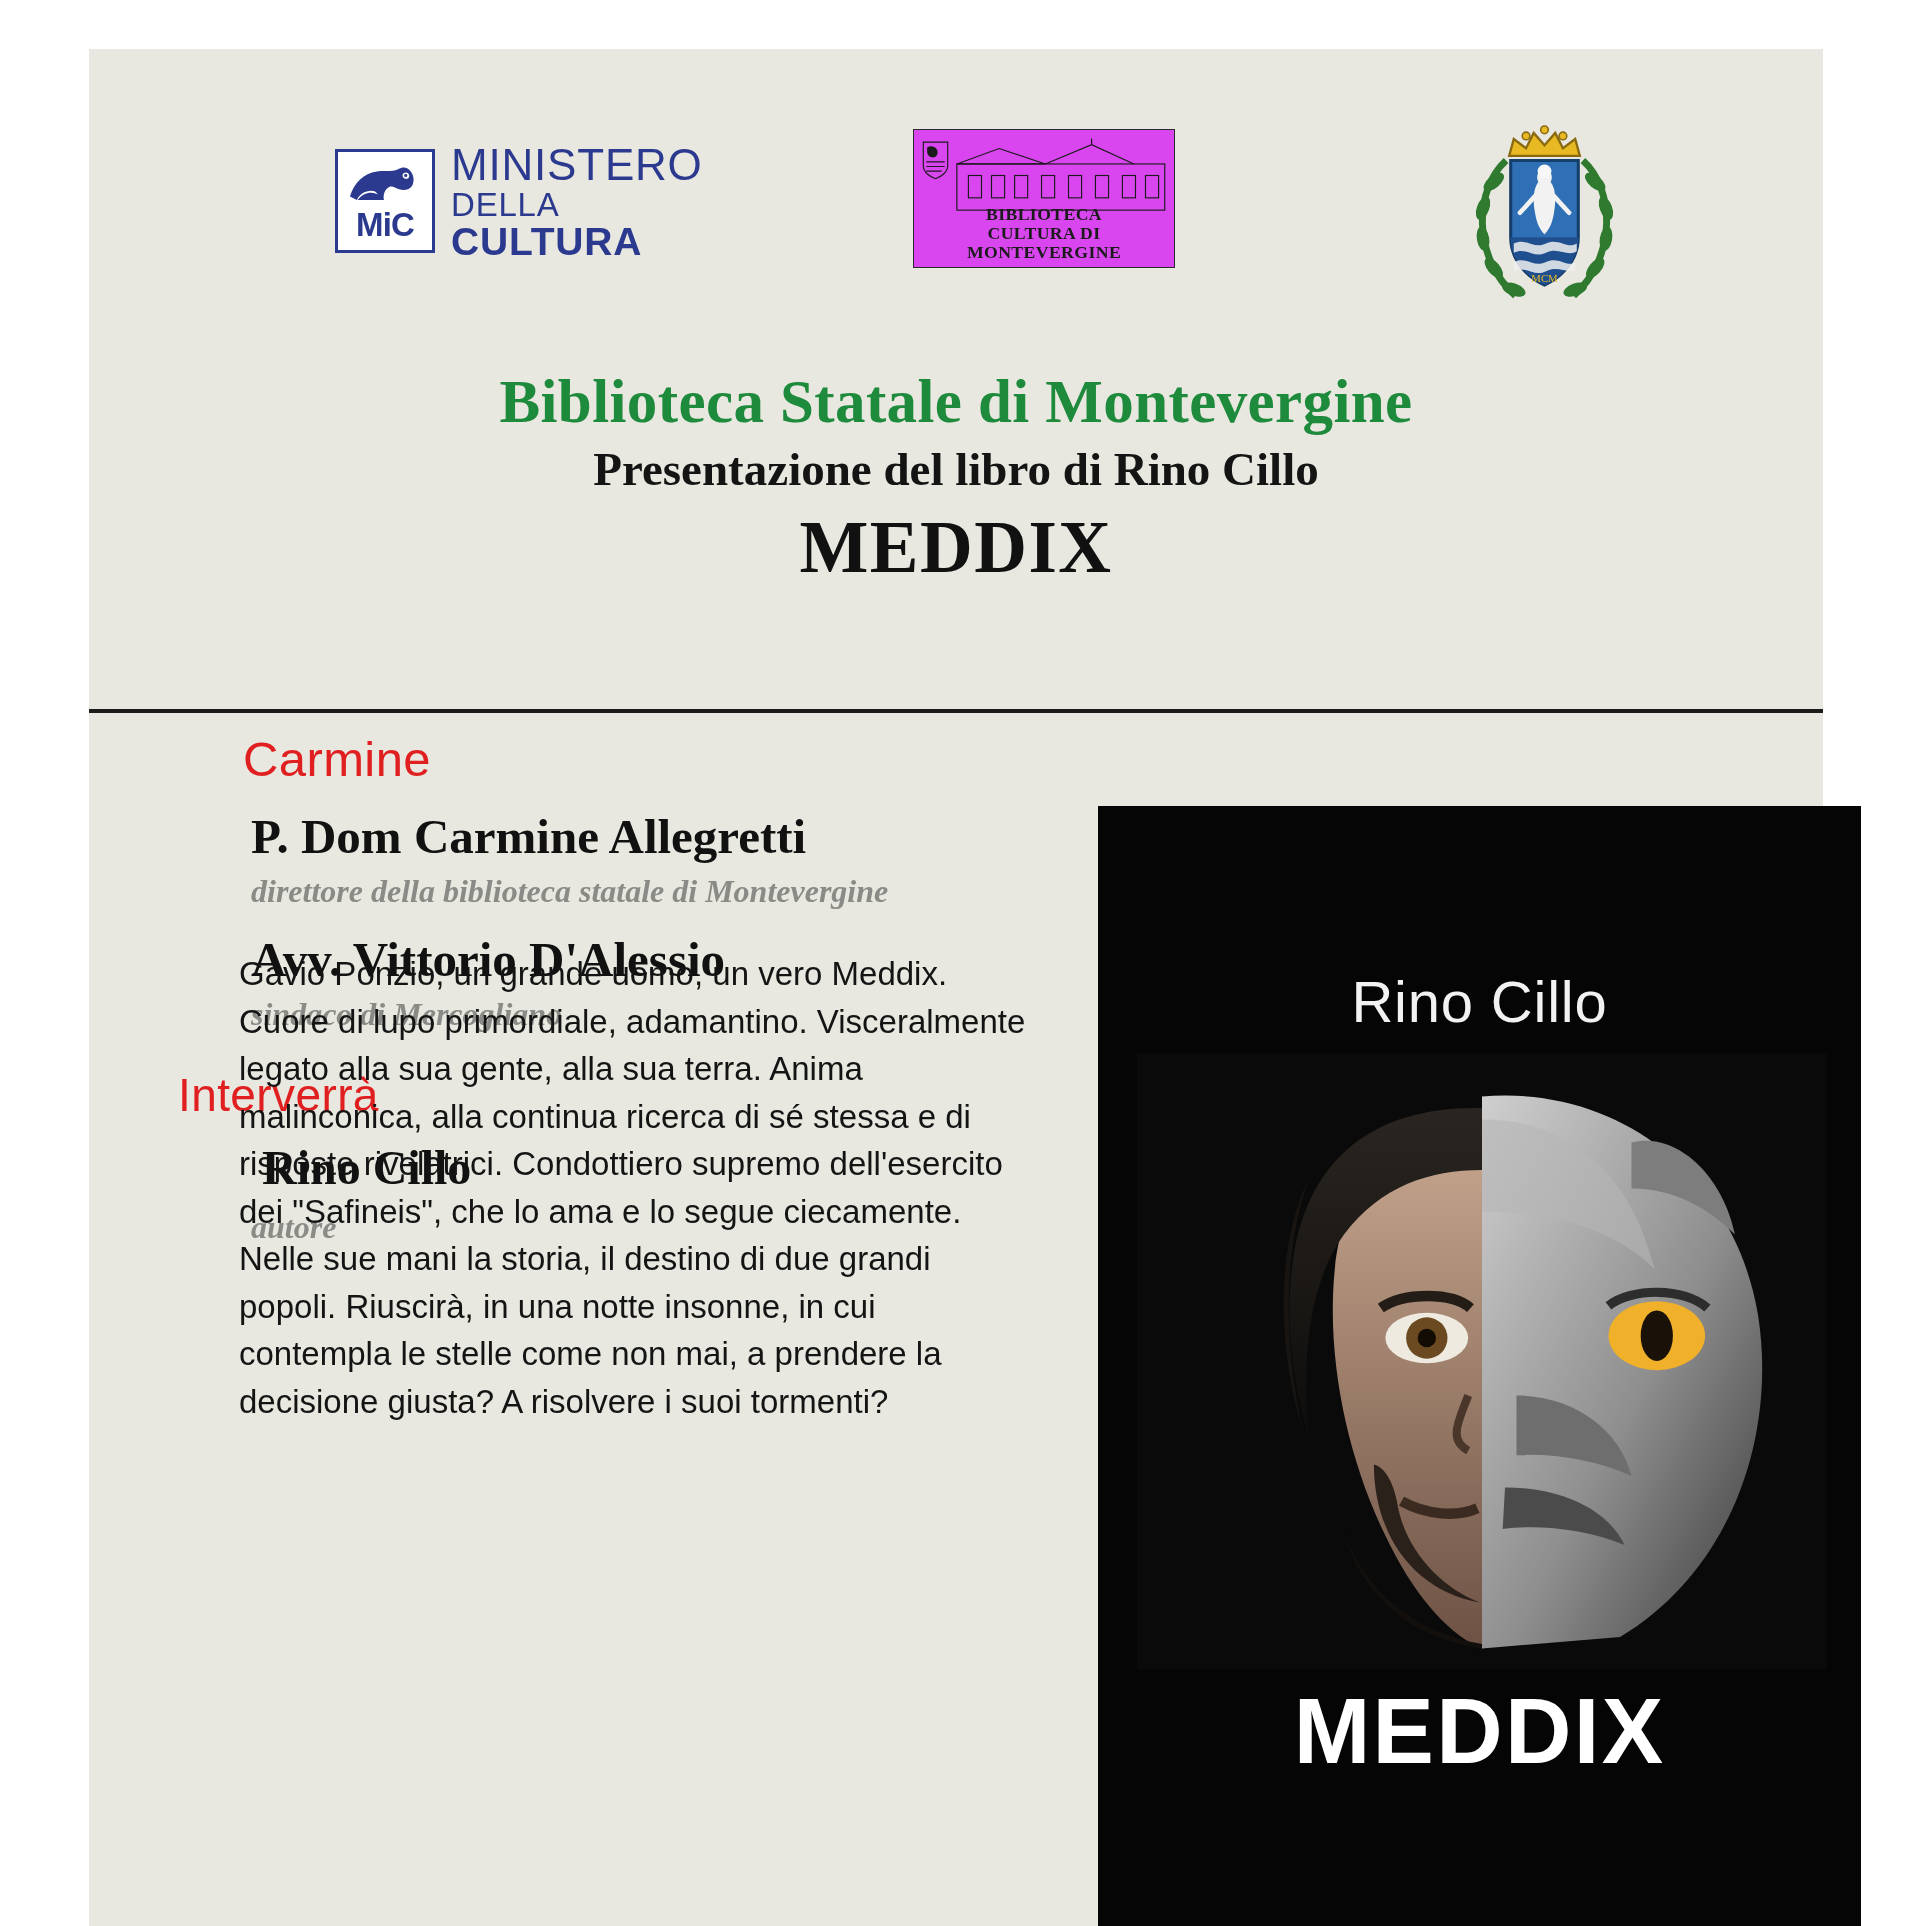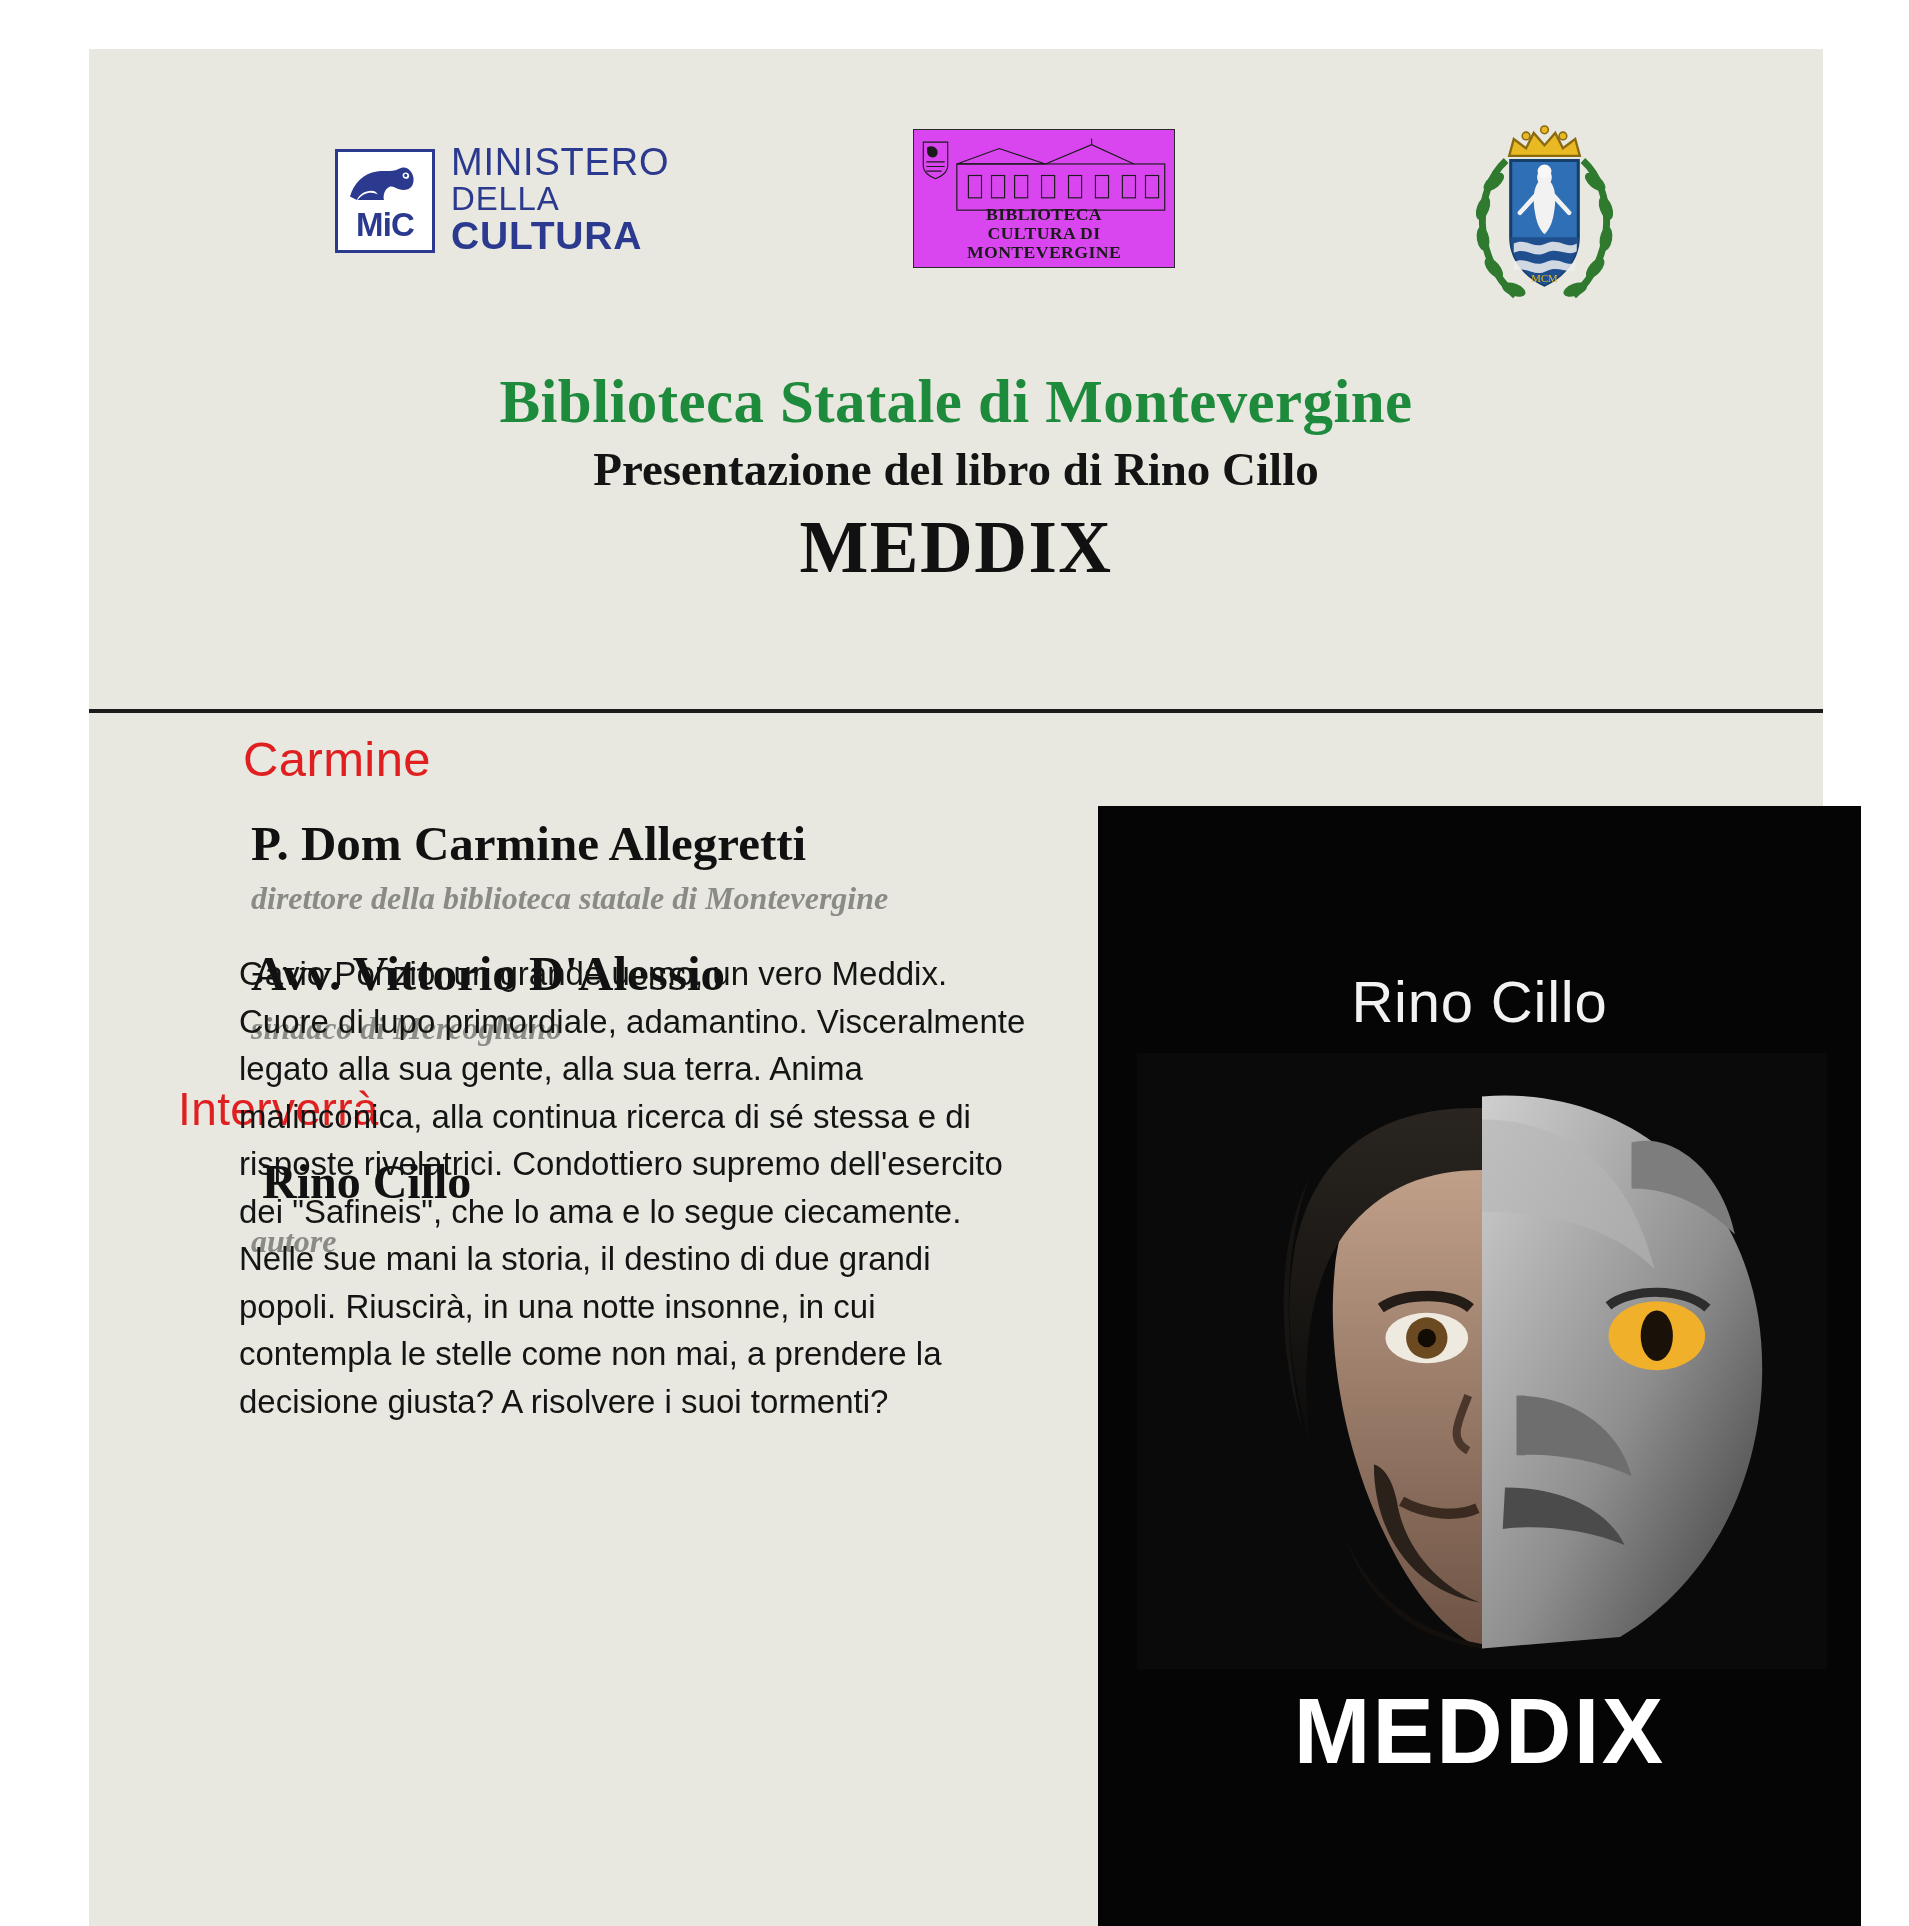--- a/index.html
+++ b/index.html
@@ -74,21 +74,21 @@
     letter-spacing: -0.8px;
   }
   .mic-words {
     position: absolute;
     left: 216px;
     top: 6.2px;
     color: #2b3a8f;
     font-family: "Liberation Sans", sans-serif;
     line-height: 1.02;
   }
-  .mic-words .w1 { font-size: 38px; letter-spacing: 0.8px; }
+  .mic-words .w1 { font-size: 44px; letter-spacing: 0.8px; }
   .mic-words .w2 { font-size: 33px; letter-spacing: 0.8px; }
   .mic-words .w3 { font-size: 39px; font-weight: bold; letter-spacing: 0.8px; }
 
   
   .bib-logo {
     position: absolute;
     left: 824px;
     top: 10.8px;
     width: 262px;
     height: 139px;
@@ -188,21 +188,21 @@
     color: #e02020;
     margin-left: 154px;
     letter-spacing: 0.4px;
   }
   .person {
     font-family: "Liberation Serif", serif;
     font-weight: bold;
     font-size: 49px;
     color: #111111;
     margin-left: 162px;
-    margin-top: 30px;
+    margin-top: 23px;
     line-height: 1.1;
   }
   .role {
     font-family: "Liberation Serif", serif;
     font-style: italic;
     font-weight: bold;
     font-size: 32px;
     color: #8a8a86;
     margin-left: 162px;
     margin-top: 9.2px;

